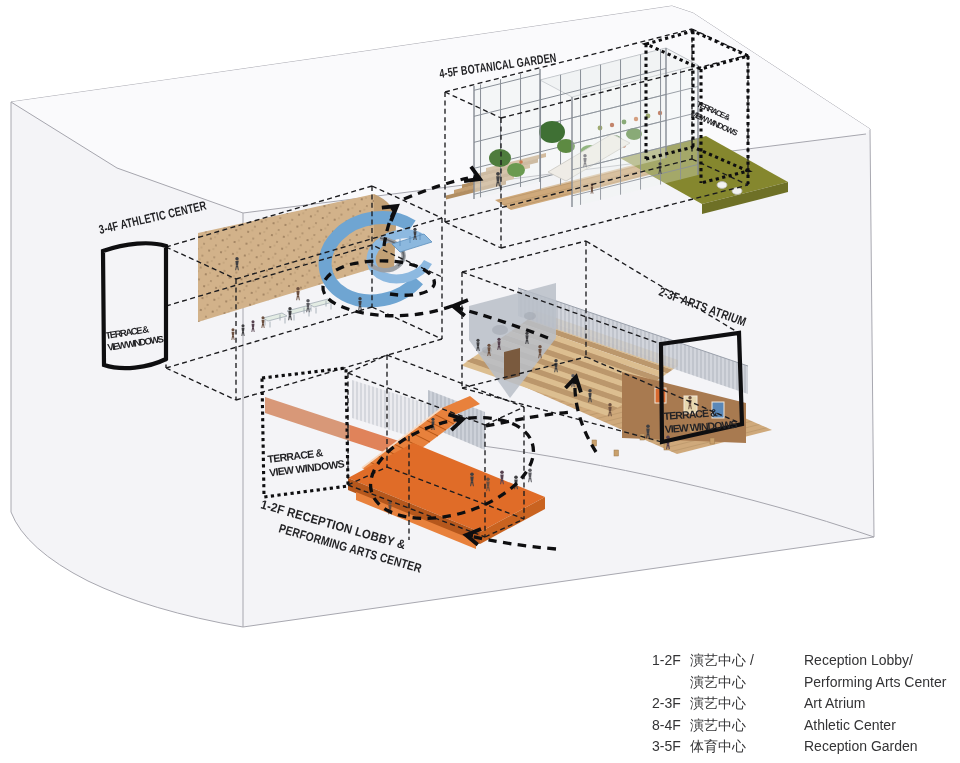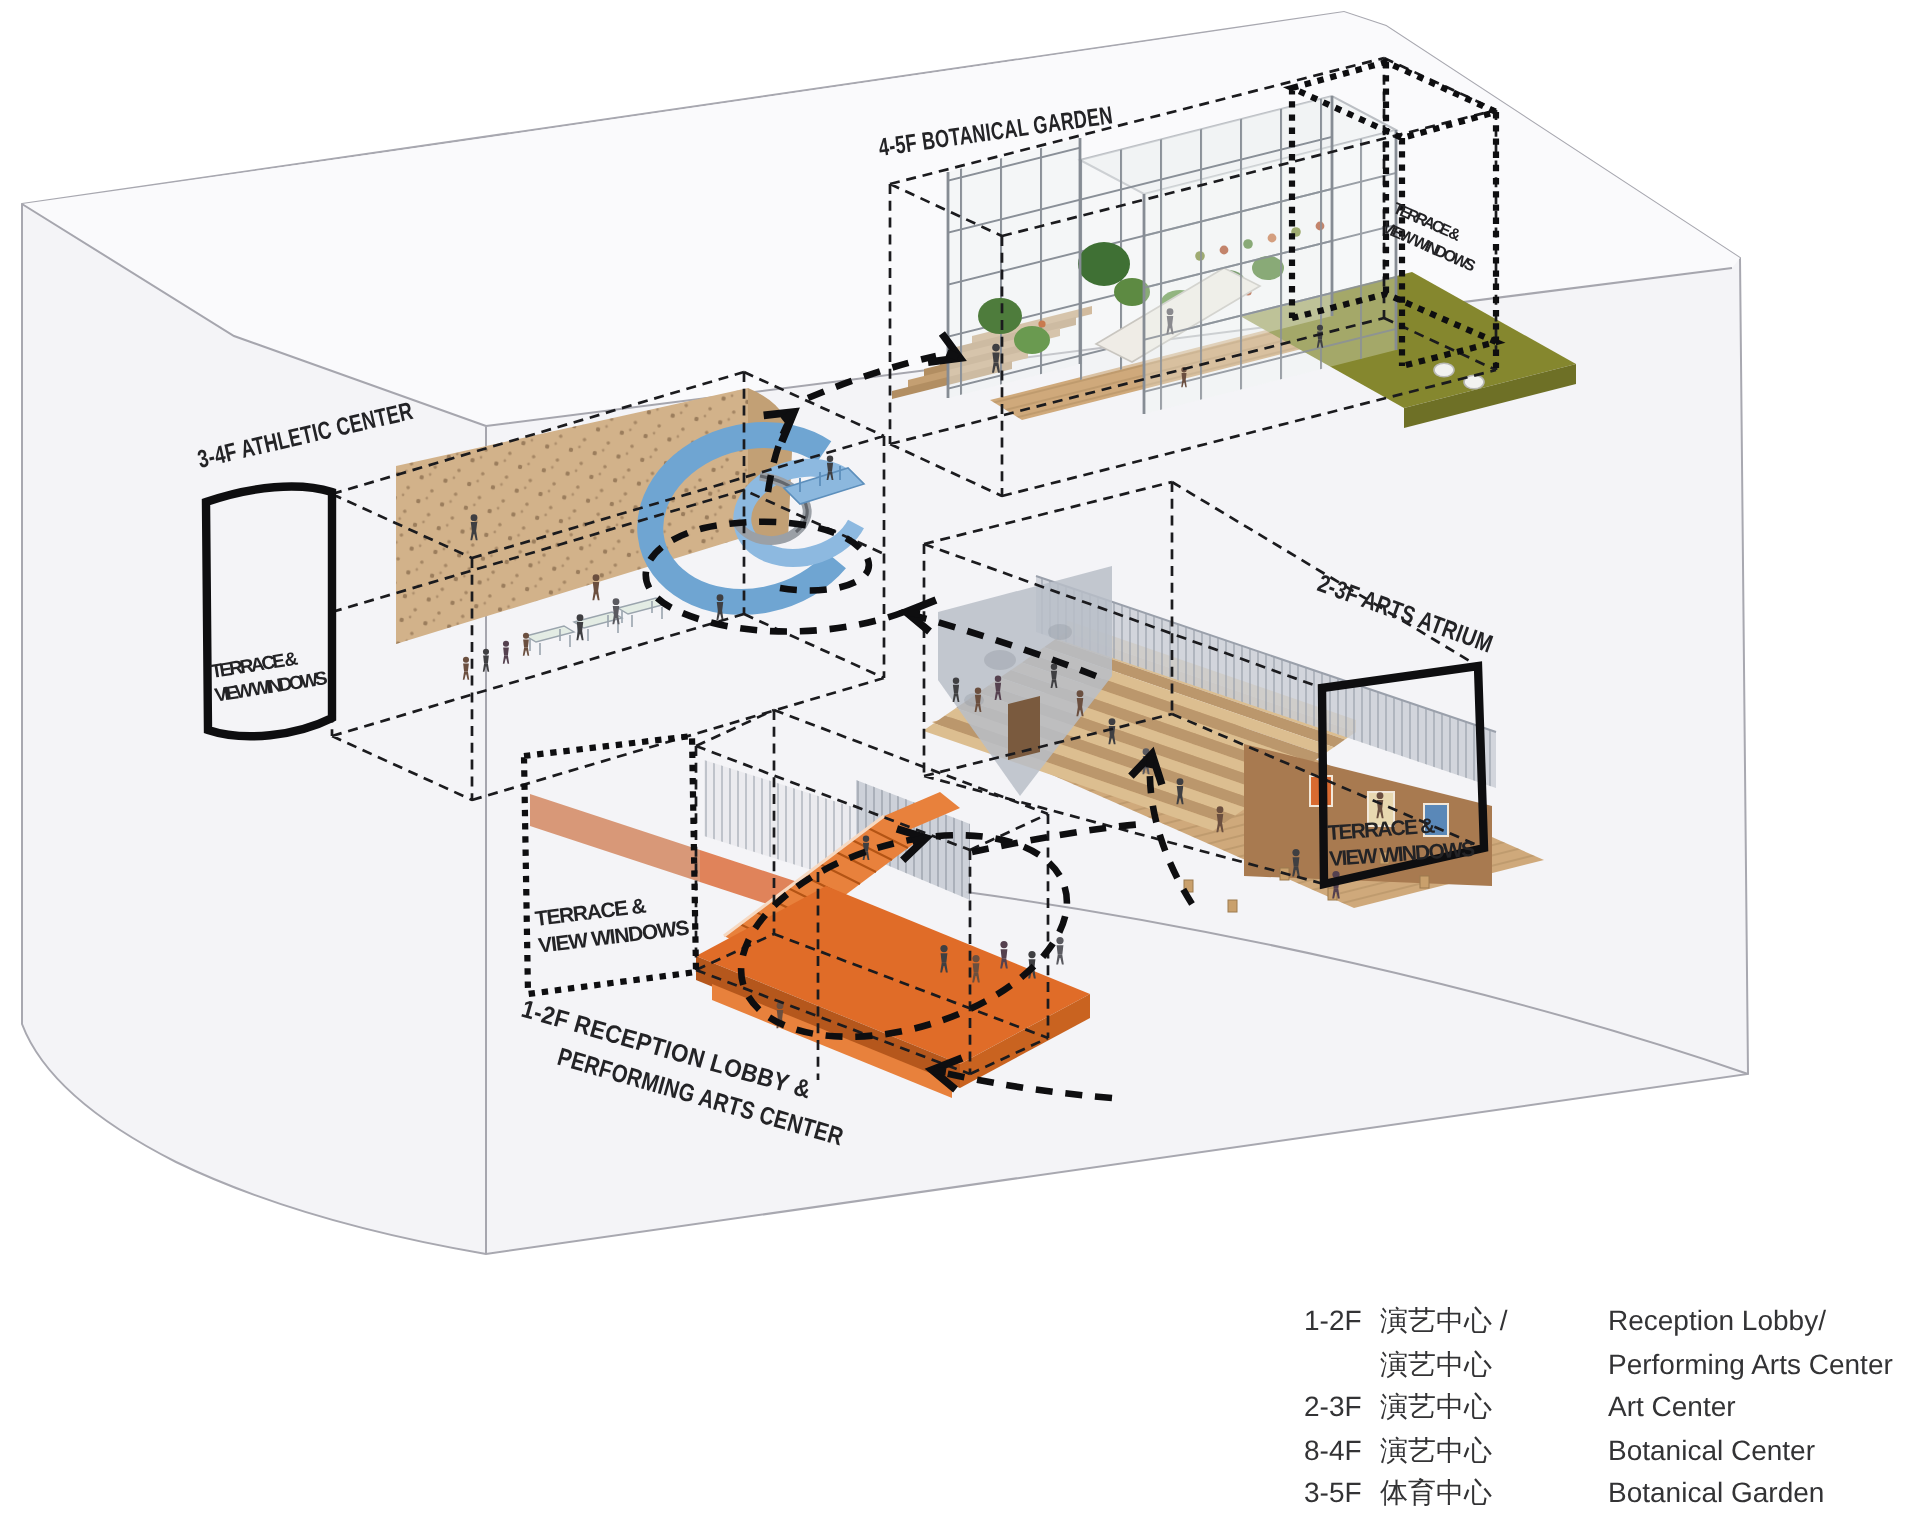--- a/index.html
+++ b/index.html
@@ -349,23 +349,23 @@
   <span>1-2F</span>
   <span>演艺中心 /</span>
   <span>Reception Lobby/</span>
 
   <span></span>
   <span>演艺中心</span>
   <span>Performing Arts Center</span>
 
   <span>2-3F</span>
   <span>演艺中心</span>
-  <span>Art Center</span>
+  <span>Art Atrium</span>
 
   <span>8-4F</span>
   <span>演艺中心</span>
-  <span>Botanical Center</span>
+  <span>Athletic Center</span>
 
   <span>3-5F</span>
   <span>体育中心</span>
-  <span>Botanical Garden</span>
+  <span>Reception Garden</span>
 </div>
 </div>
 
 </body></html>

